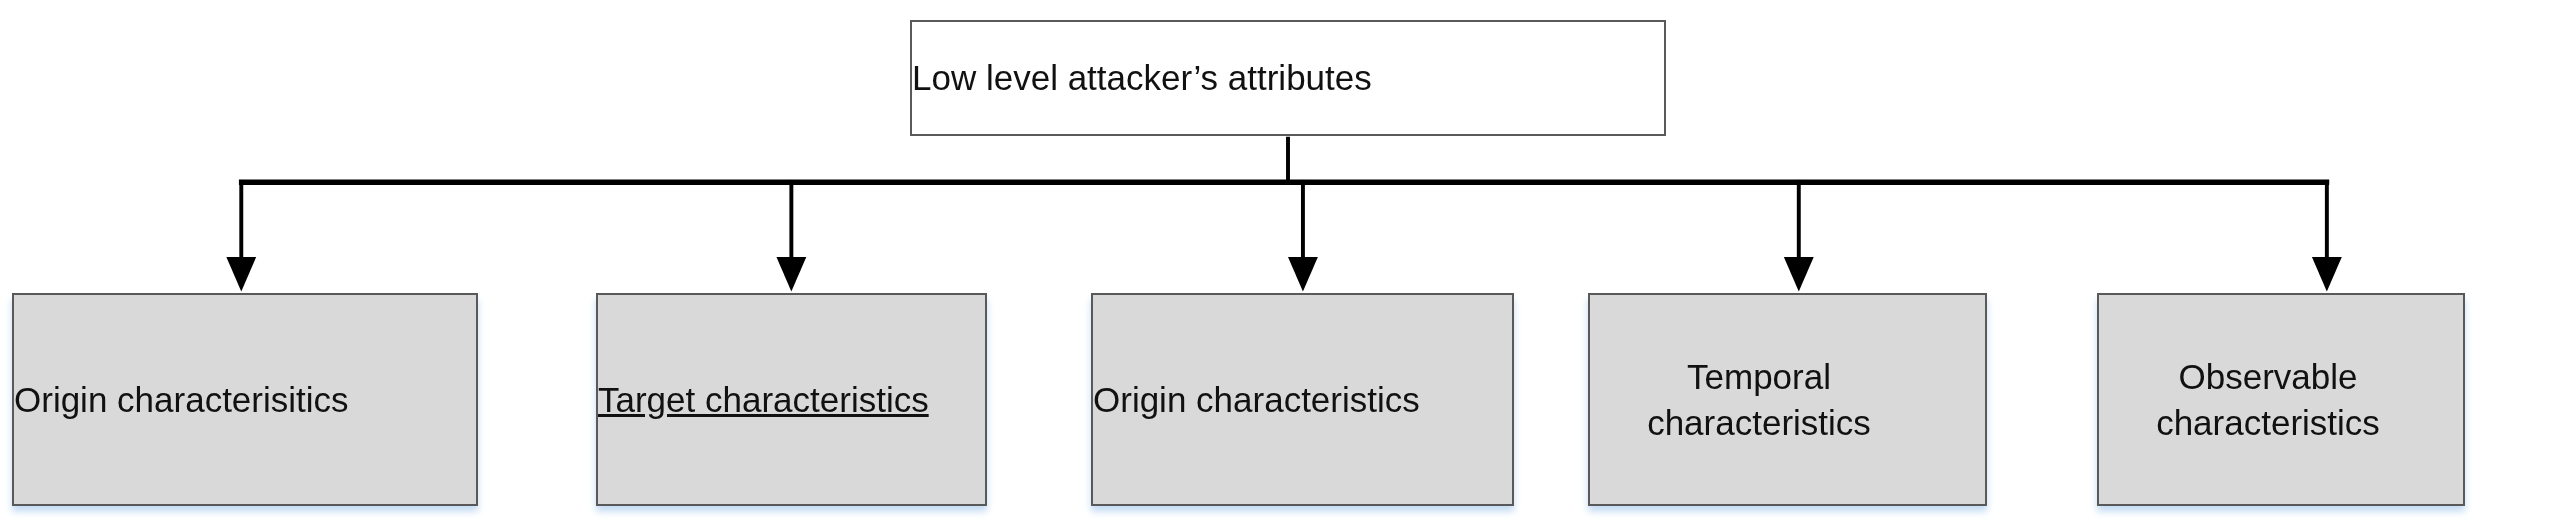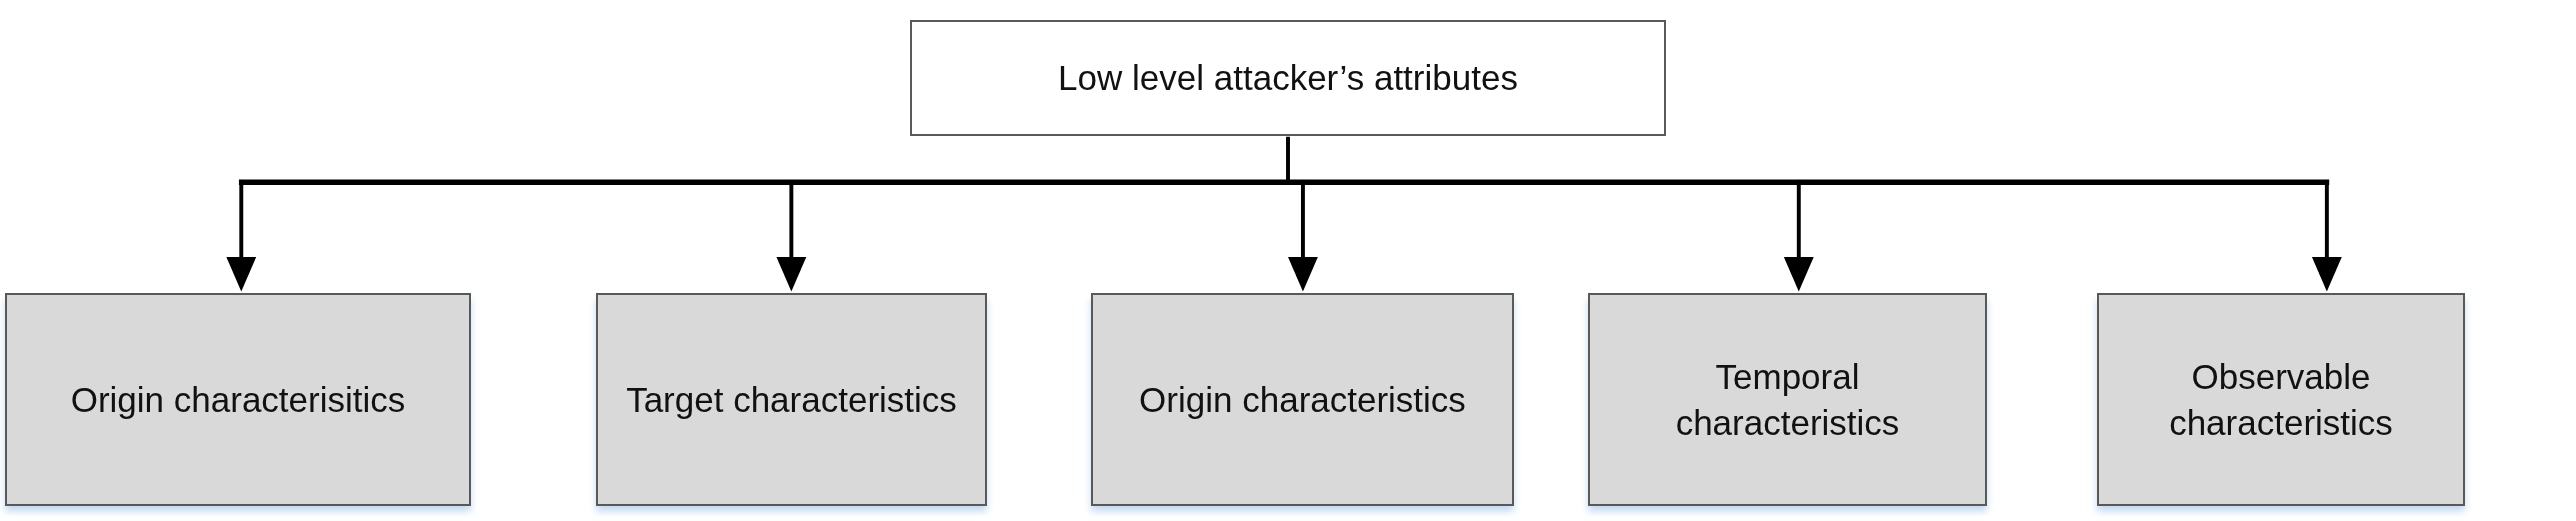--- a/index.html
+++ b/index.html
@@ -13,21 +13,20 @@
     height: 521px;
     background: #ffffff;
     font-family: "Liberation Sans", sans-serif;
     overflow: hidden;
   }
   .node {
     position: absolute;
     box-sizing: border-box;
     display: flex;
     align-items: center;
-    justify-content: center;
     text-align: center;
     color: #111111;
   }
   .root-node {
     left: 910px;
     top: 20.4px;
     width: 756px;
     height: 116px;
     background: #ffffff;
     border: 2.4px solid #595959;
@@ -40,22 +39,22 @@
     background: #d9d9d9;
     border: 2.4px solid #595959;
     font-size: 35px;
     line-height: 1.3;
     box-shadow: 0 6.3px 7px rgba(164, 200, 236, 0.65);
   }
   .child-node .label-text {
     display: inline-block;
     max-width: 338px;
   }
-  .child-0 { left: 5px;   width: 466px; }
-  .child-1 { left: 596px;  width: 391px; }
+  .child-0 { left: 12px;   width: 466px; }
+  .child-1 { left: 596px;  width: 391px; text-decoration: underline; }
   .child-2 { left: 1091px; width: 423px; }
   .child-3 { left: 1588px; width: 399px; }
   .child-4 { left: 2097px; width: 368px; }
 
   .connector-svg {
     position: absolute;
     left: 0;
     top: 0;
     width: 2576px;
     height: 521px;

